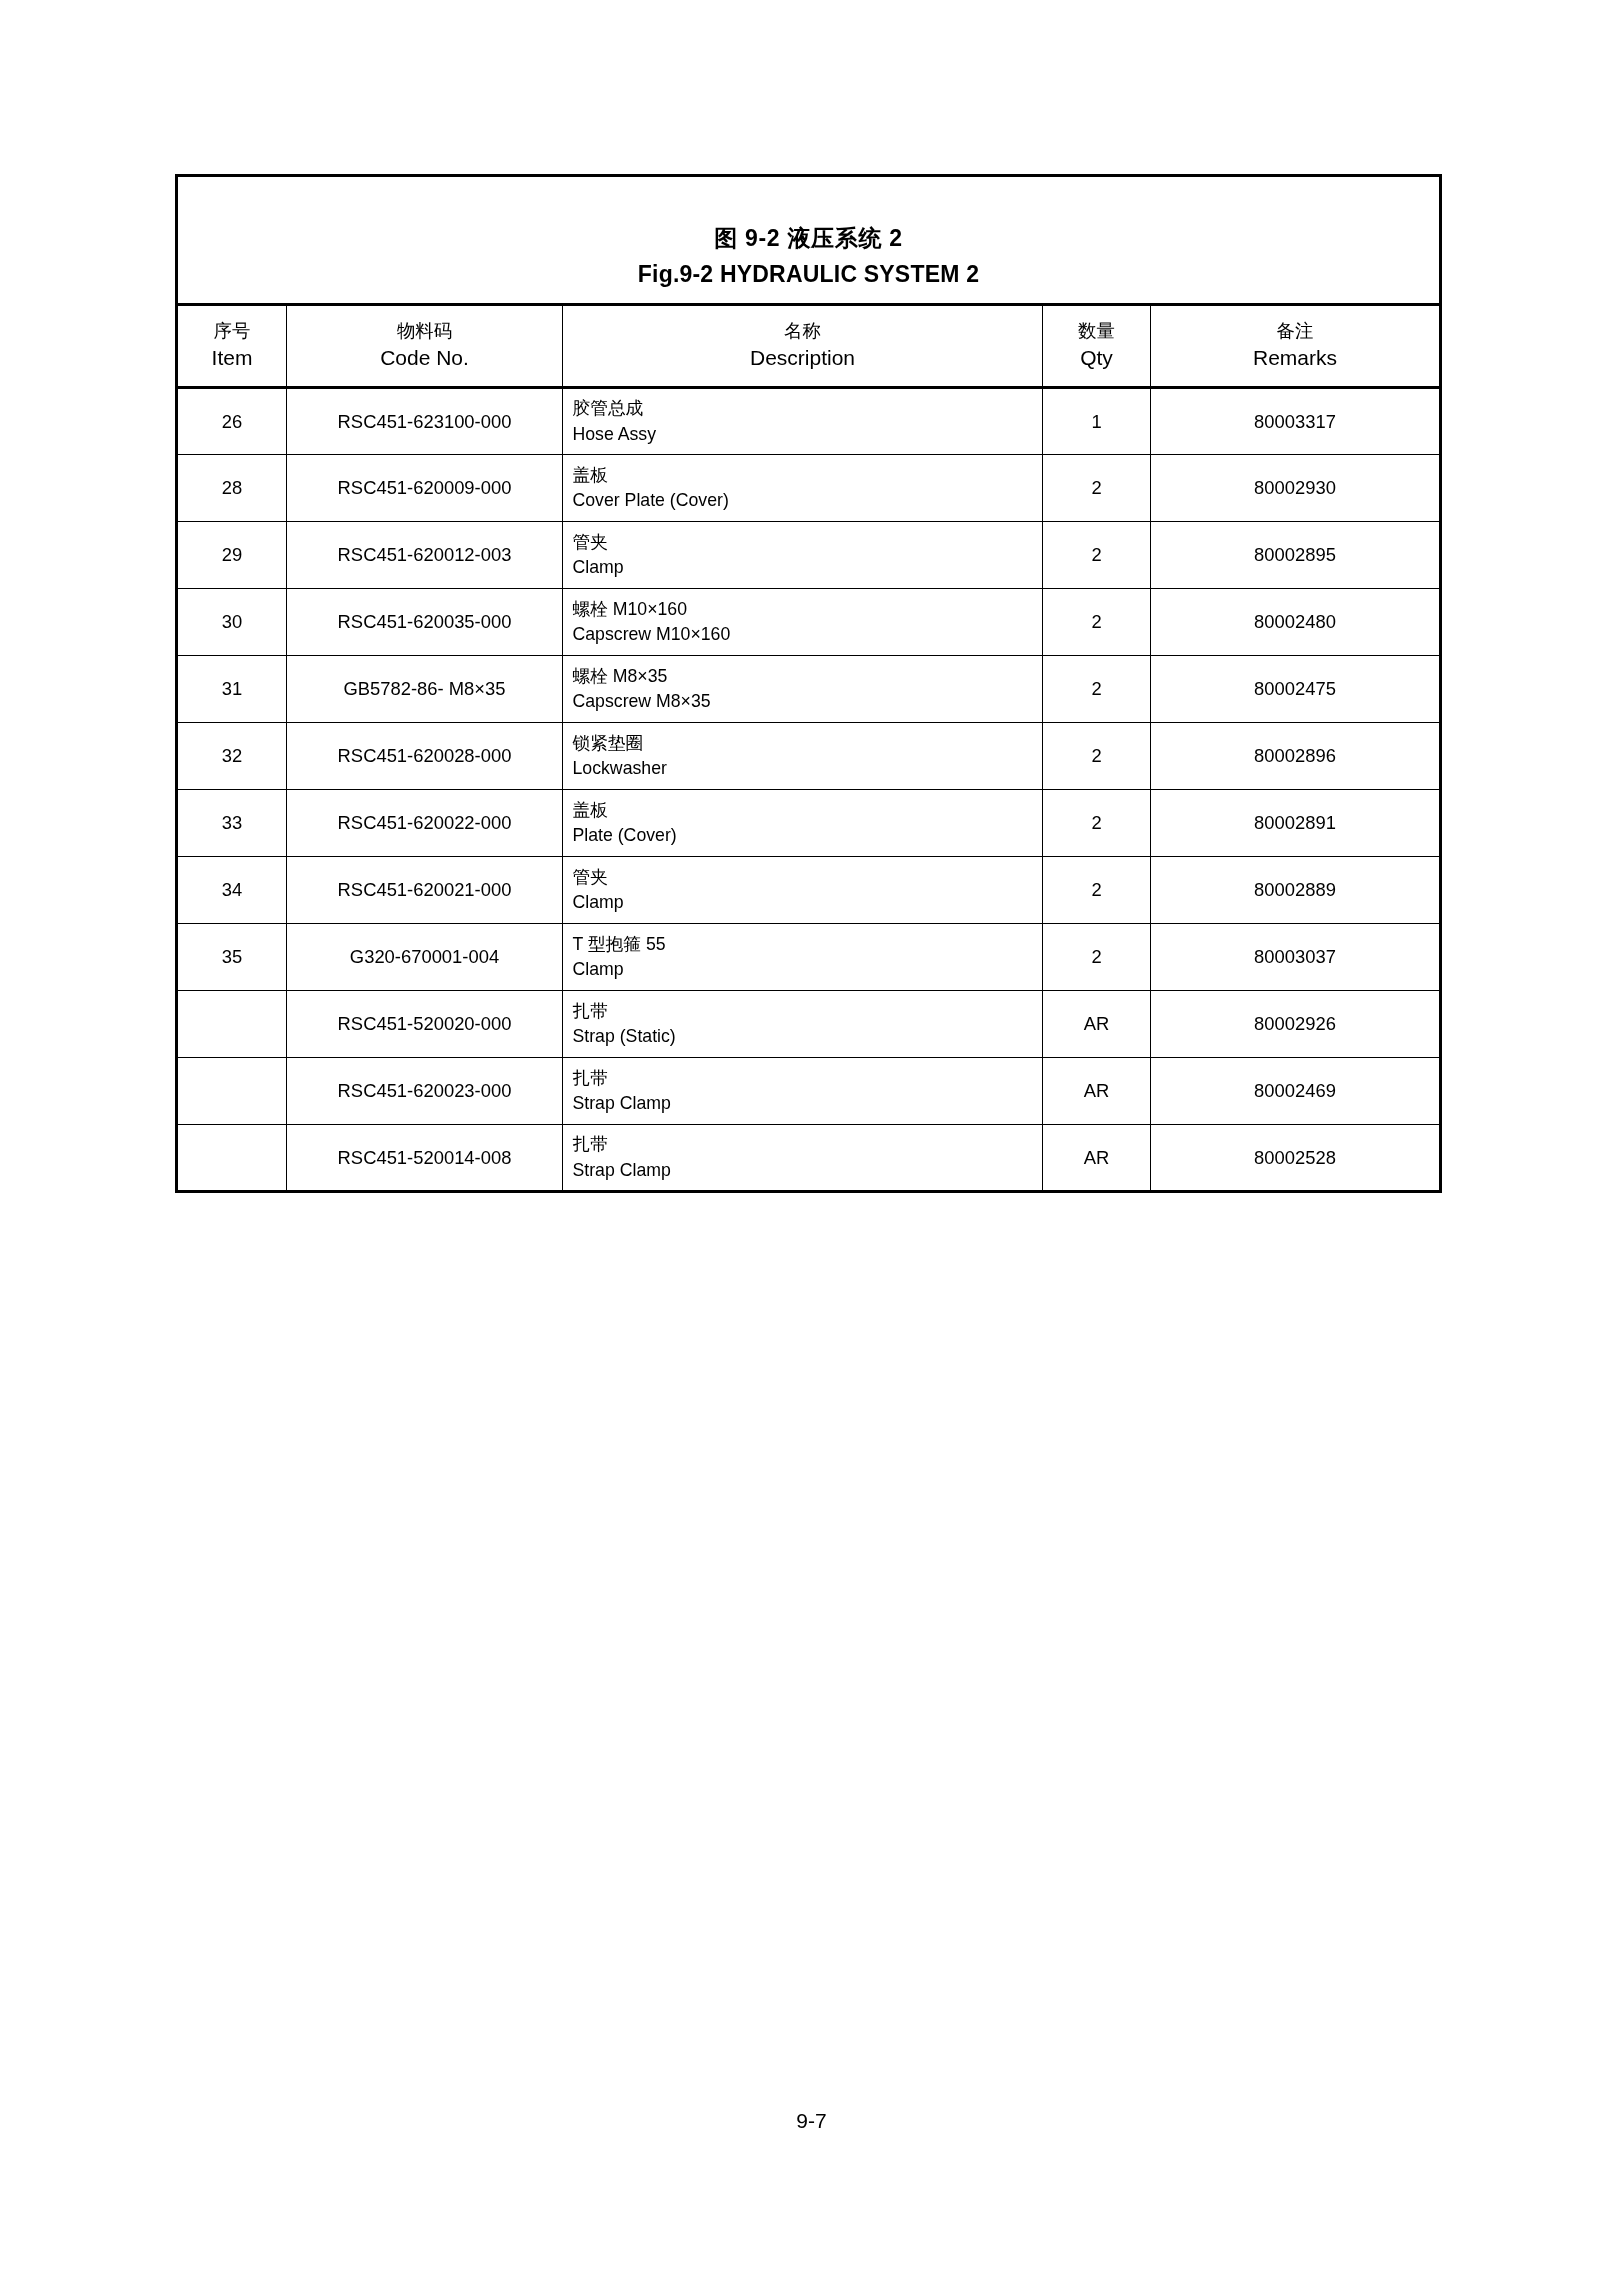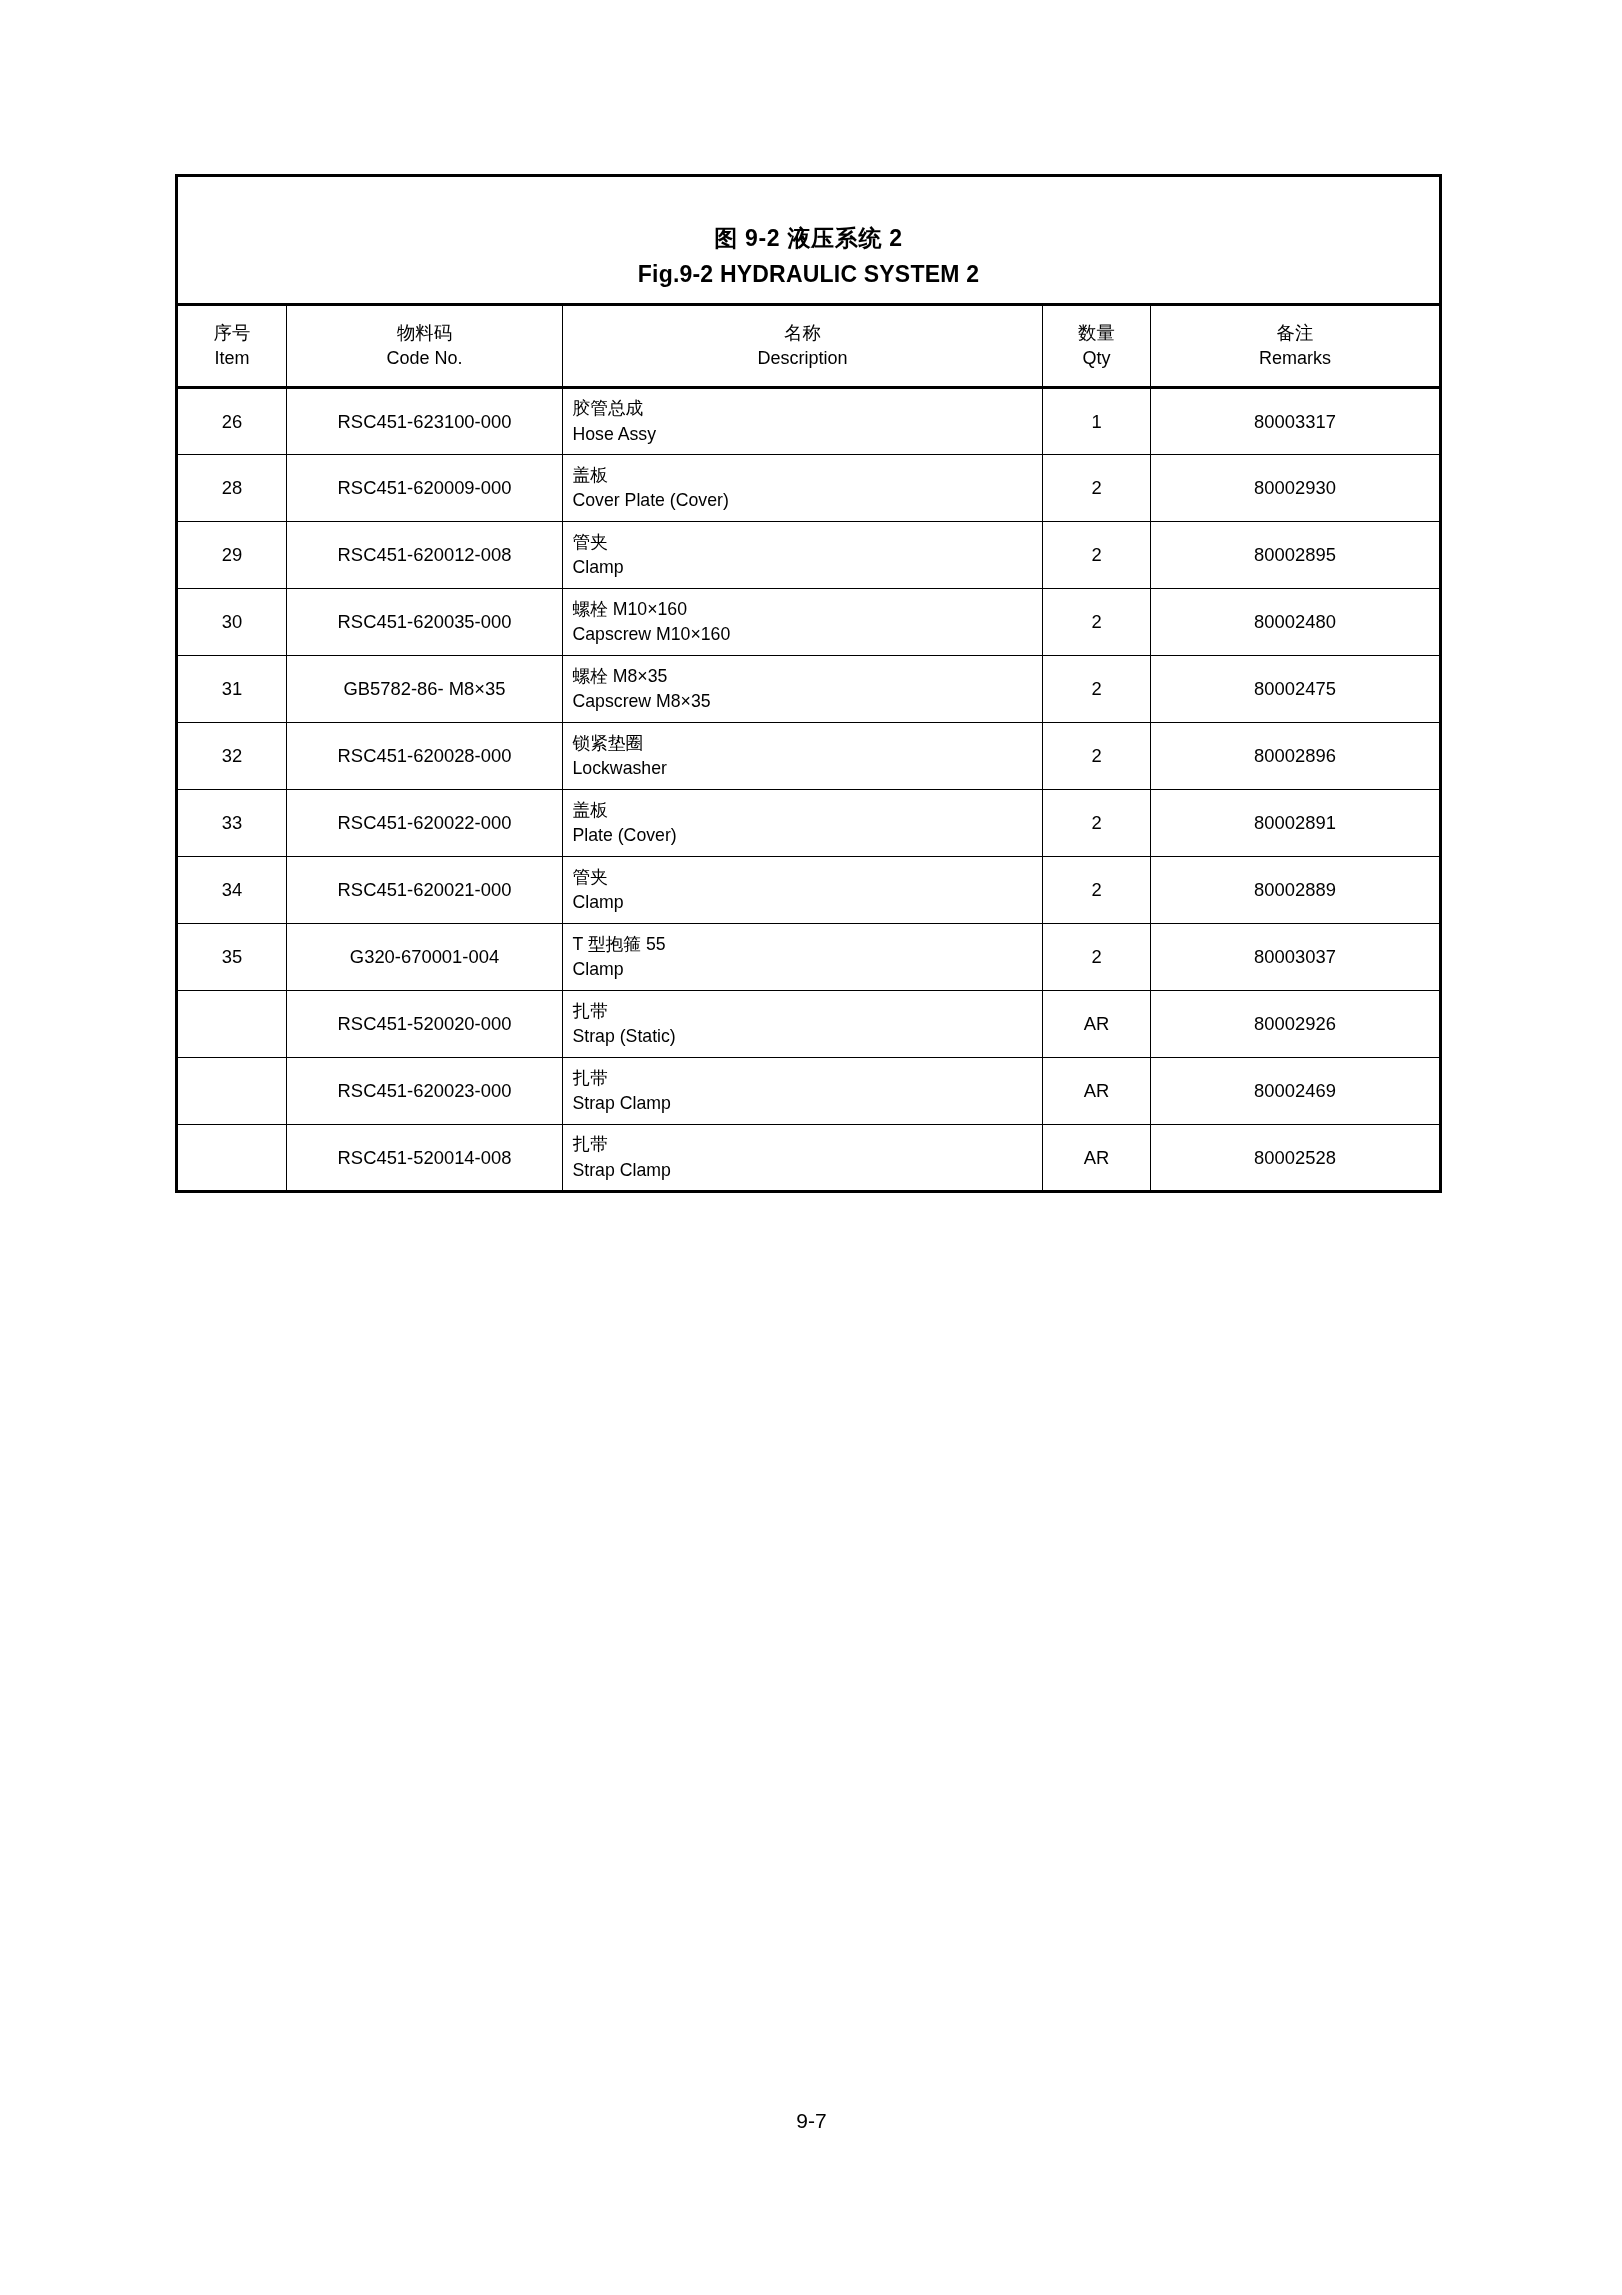--- a/index.html
+++ b/index.html
@@ -70,21 +70,21 @@
     height: 80px;
     text-align: center;
     border-bottom: 3.4px solid #000 !important;
     padding: 2.7px 0;
   }
   .hdr-cn {
     font-size: 18.4px;
     line-height: 1.35;
   }
   .hdr-en {
-    font-size: 18px;
+    font-size: 21px;
     line-height: 1.35;
   }
 
   
   .parts-table tbody tr {
     height: 67px;
   }
   .c-item, .c-qty {
     text-align: center;
     font-size: 18.4px;
@@ -190,21 +190,21 @@
           <td class="c-code">RSC451-620009-000</td>
           <td class="c-desc">
             <div class="desc-cn">盖板</div>
             <div class="desc-en">Cover Plate (Cover)</div>
           </td>
           <td class="c-qty">2</td>
           <td class="c-remarks">80002930</td>
         </tr>
         <tr>
           <td class="c-item">29</td>
-          <td class="c-code">RSC451-620012-008</td>
+          <td class="c-code">RSC451-620012-003</td>
           <td class="c-desc">
             <div class="desc-cn">管夹</div>
             <div class="desc-en">Clamp</div>
           </td>
           <td class="c-qty">2</td>
           <td class="c-remarks">80002895</td>
         </tr>
         <tr>
           <td class="c-item">30</td>
           <td class="c-code">RSC451-620035-000</td>

